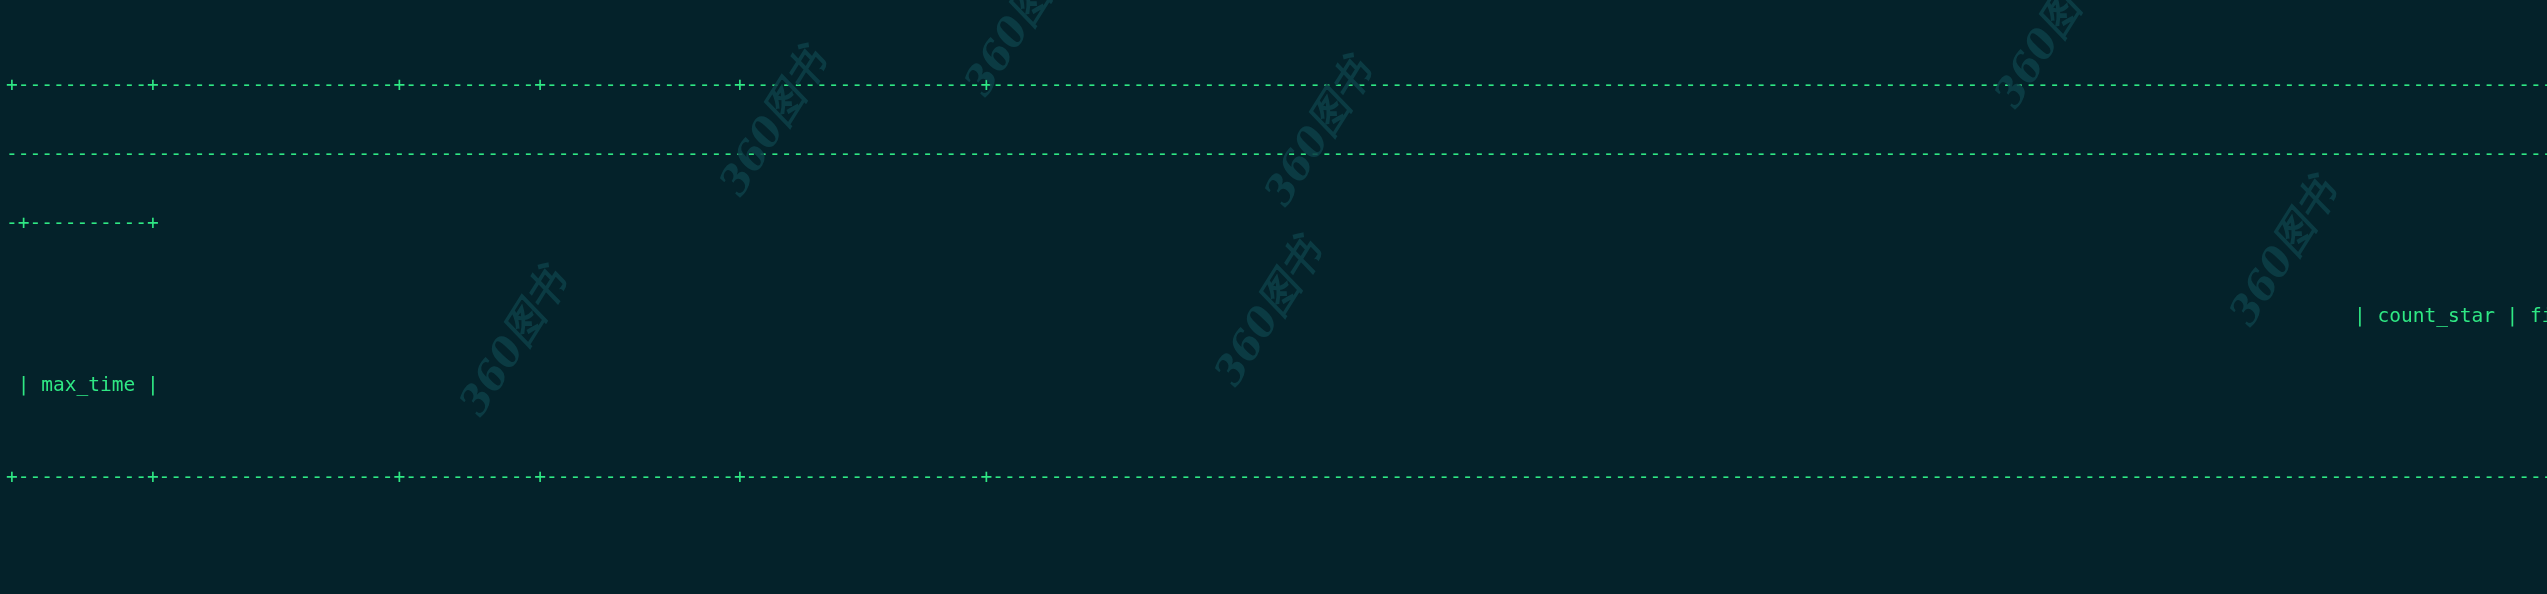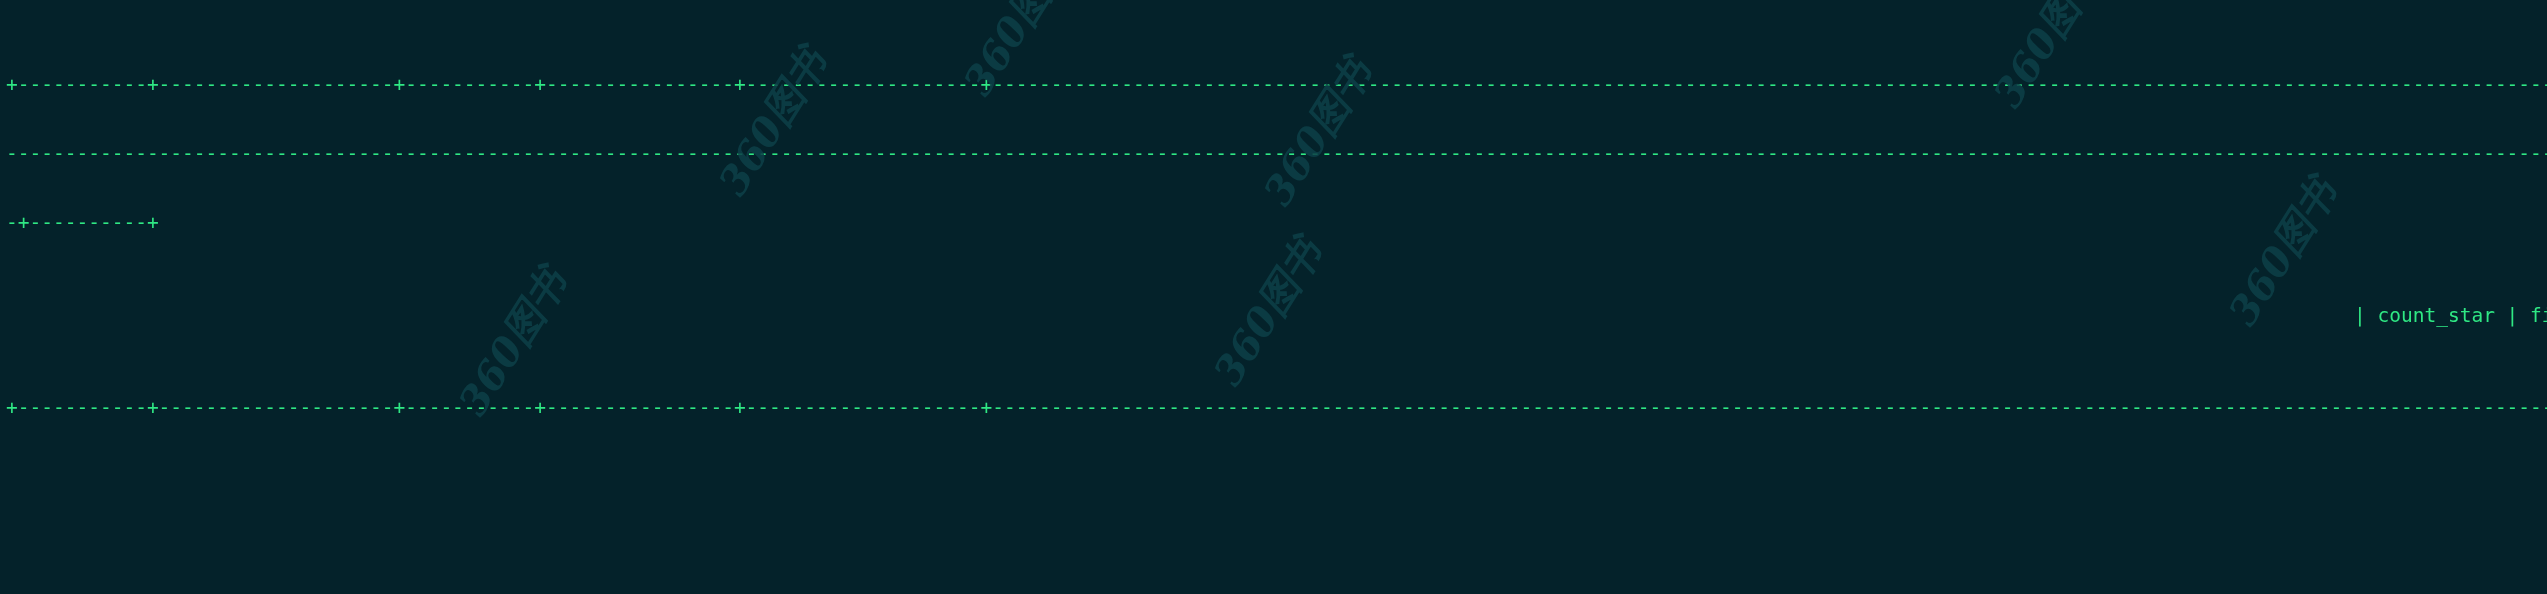--- a/index.html
+++ b/index.html
@@ -48,20 +48,21 @@
 </head>
 <body>
 
 <div id="terminal">
 
   <div class="line">+-----------+--------------------+-----------+----------------+--------------------+---------------------------------------------------------------------------------------------------------------------------------------------------------------------------------------------------------------------------------------+------------+-------------+-------------+----------+----------</div>
   <div class="line">-----------------------------------------------------------------------------------------------------------------------------------------------------------------------------------------------------------------------------------------------------------------------------------------------------------------------------------------------------------</div>
   <div class="line">-+----------+</div>
 
   <div class="line">                                                                                                                                                                                                        | count_star | first_seen  | last_seen   | sum_time | min_time</div>
+  <div class="line"> | max_time |</div>
 
   <div class="line">+-----------+--------------------+-----------+----------------+--------------------+---------------------------------------------------------------------------------------------------------------------------------------------------------------------------------------------------------------------------------------+------------+-------------+-------------+----------+----------</div>
   
   
 
   
   
   
 
   

